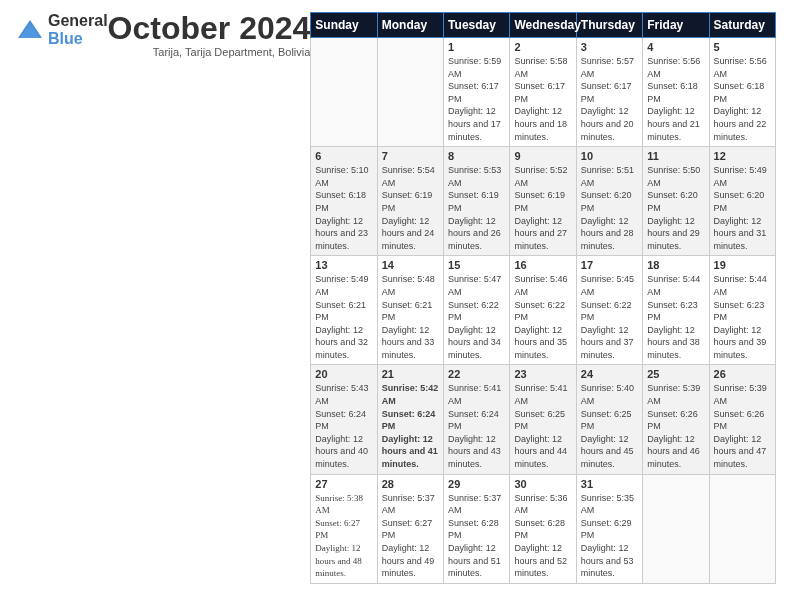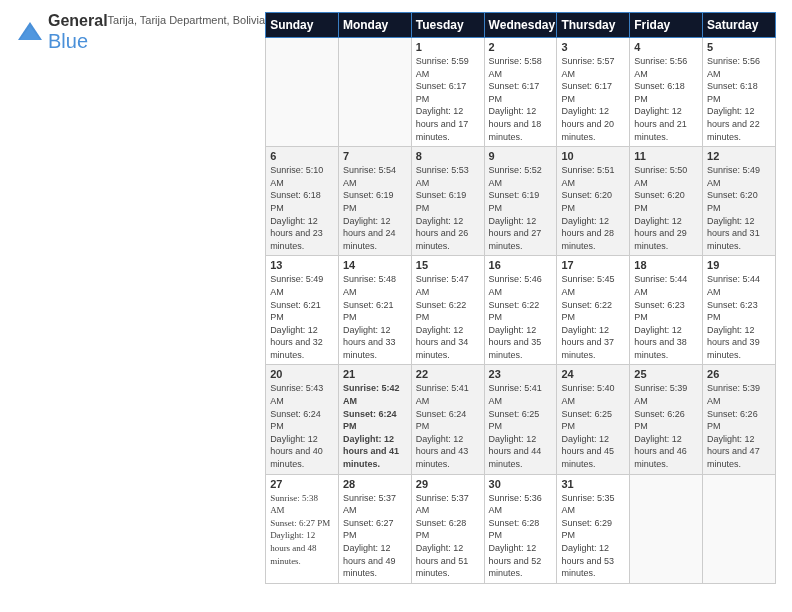--- a/index.html
+++ b/index.html
@@ -32,22 +32,22 @@
       display: flex;
       flex-direction: column;
       line-height: 1.1;
     }
     .logo-general {
       font-size: 16px;
       font-weight: bold;
       color: #333;
     }
     .logo-blue {
-      font-size: 20px;
-      font-weight: normal;
+      font-size: 16px;
+      font-weight: bold;
       color: #4a90d9;
     }
     .logo-icon {
       width: 28px;
       height: 28px;
     }
     .title-block {
       text-align: right;
     }
     .month-title {
@@ -116,20 +116,21 @@
       <svg class="logo-icon" viewBox="0 0 28 28">
         <polygon points="14,4 26,22 2,22" fill="#4a90d9"></polygon>
         <polygon points="14,8 24,22 4,22" fill="#5ba3e8" opacity="0.4"></polygon>
       </svg>
       <div class="logo-text">
         <span class="logo-general">General</span>
         <span class="logo-blue">Blue</span>
       </div>
     </div>
     <div class="title-block">
+      <div class="month-title">October 2024</div>
       <div class="subtitle">Tarija, Tarija Department, Bolivia</div>
     </div>
   </div>
 
   <table class="calendar">
     <thead>
       <tr>
         <th>Sunday</th>
         <th>Monday</th>
         <th>Tuesday</th>

